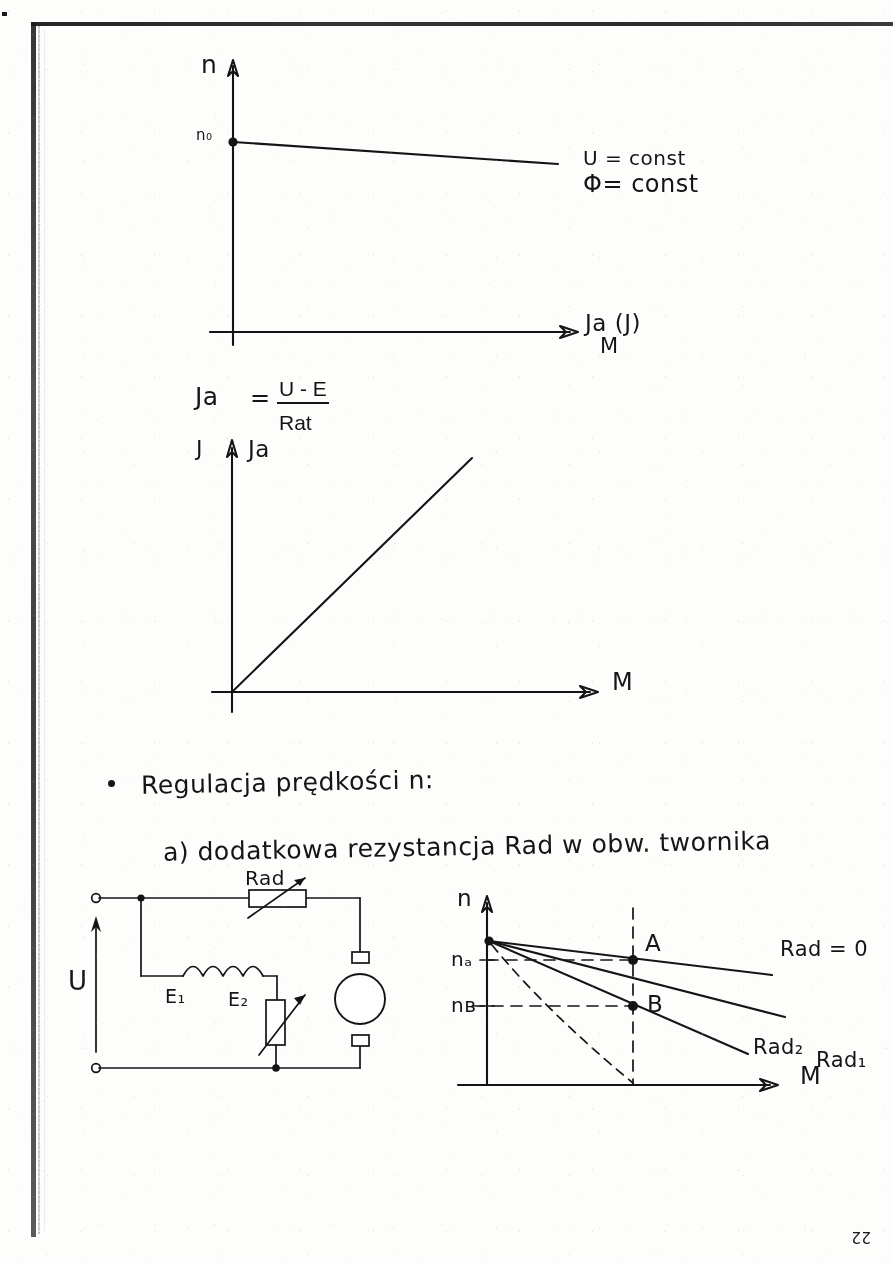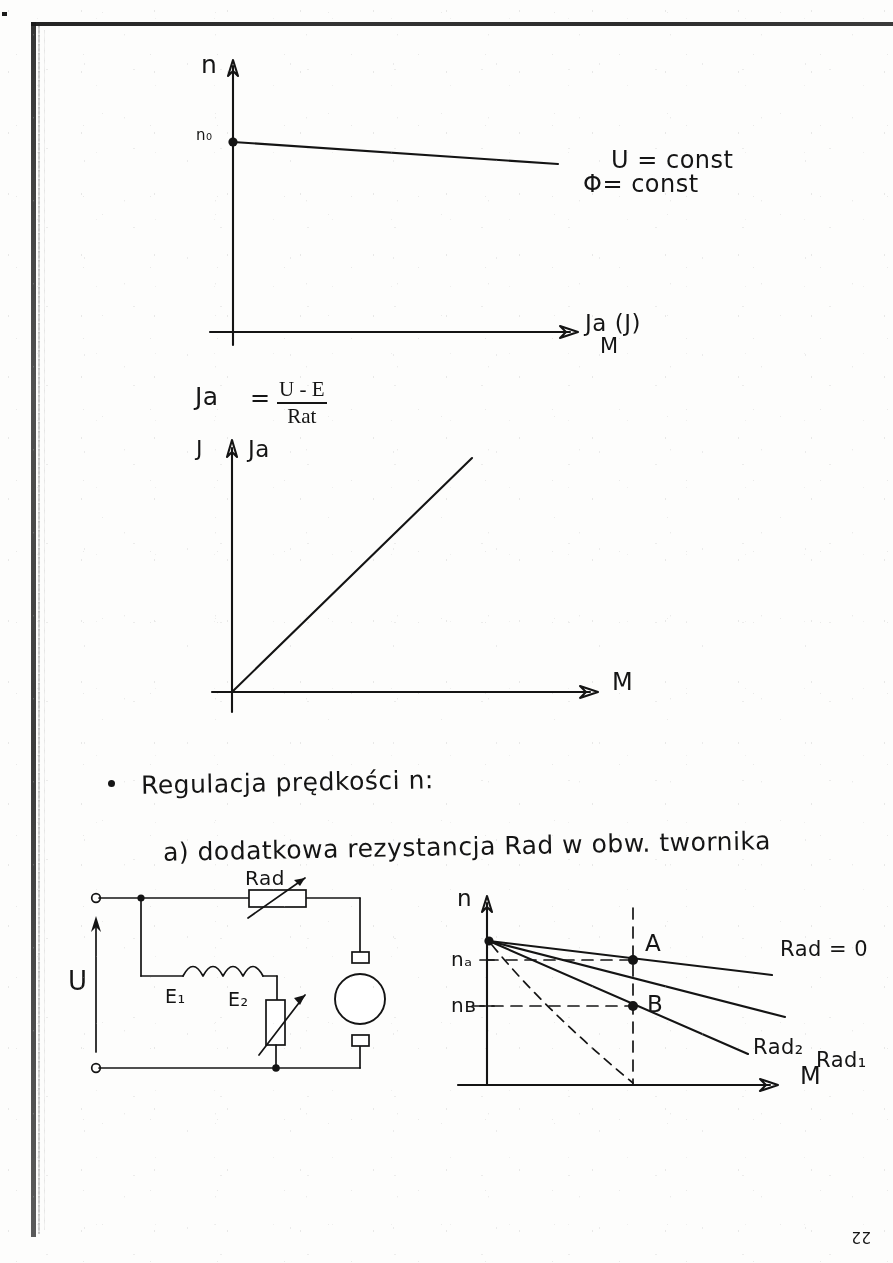--- a/index.html
+++ b/index.html
@@ -93,28 +93,28 @@
   .ink-thin { stroke-width: 1.7; }
   .ink-med  { stroke-width: 2.1; }
   .dot { fill: #141414; }
   .dash { stroke-dasharray: 11 8; }
   .dash-fine { stroke-dasharray: 9 7; }
 
   
   .frac {
     position: absolute;
     display: inline-block;
-    text-align: center;
-    font-family: Liberation Serif, serif;
+    text-align: left;
+    font-family: Liberation Sans, sans-serif;
     color: #151515;
     line-height: 1.05;
   }
   .frac .num { display: block; padding: 0 2px; }
   .frac .bar { display: block; height: 2px; background: #151515; margin: 2px 0 1px; }
-  .frac .den { display: block; padding: 0 2px; }
+  .frac .den { display: block; padding: 7px 2px; }
 
   .bullet-dot {
     position: absolute;
     width: 7px; height: 7px;
     border-radius: 50%;
     background: #151515;
   }
 </style>
 </head>
 <body>
@@ -140,21 +140,21 @@
     </g>
 
     <g>
       <line class="ink ink-med" x1="233" y1="142" x2="558" y2="164"></line>
       <circle class="dot" cx="233" cy="142" r="4.6"></circle>
     </g>
   </svg>
 
   <div class="hw" style="left:201px; top:50px; font-size:25px;">n</div>
   <div class="hw" style="left:196px; top:126px; font-size:15px;">n₀</div>
-  <div class="hw" style="left:583px; top:146px; font-size:24px;margin-left:28px;">U = const</div>
+  <div class="hw" style="left:583px; top:146px; font-size:20px;">U = const</div>
   <div class="hw" style="left:583px; top:170px; font-size:24px;">Φ= const</div>
   <div class="hw" style="left:585px; top:310px; font-size:23px;">Ja (J)</div>
   <div class="hw" style="left:600px; top:334px; font-size:21px;">M</div>
 
   <div class="hw" style="left:195px; top:382px; font-size:25px;">Ja</div>
   <div class="hw" style="left:250px; top:384px; font-size:24px;">=</div>
   <div class="frac" style="left:277px; top:378px; font-size:21px;">
     <span class="num">U - E</span>
     <span class="bar"></span>
     <span class="den">Rat</span>

